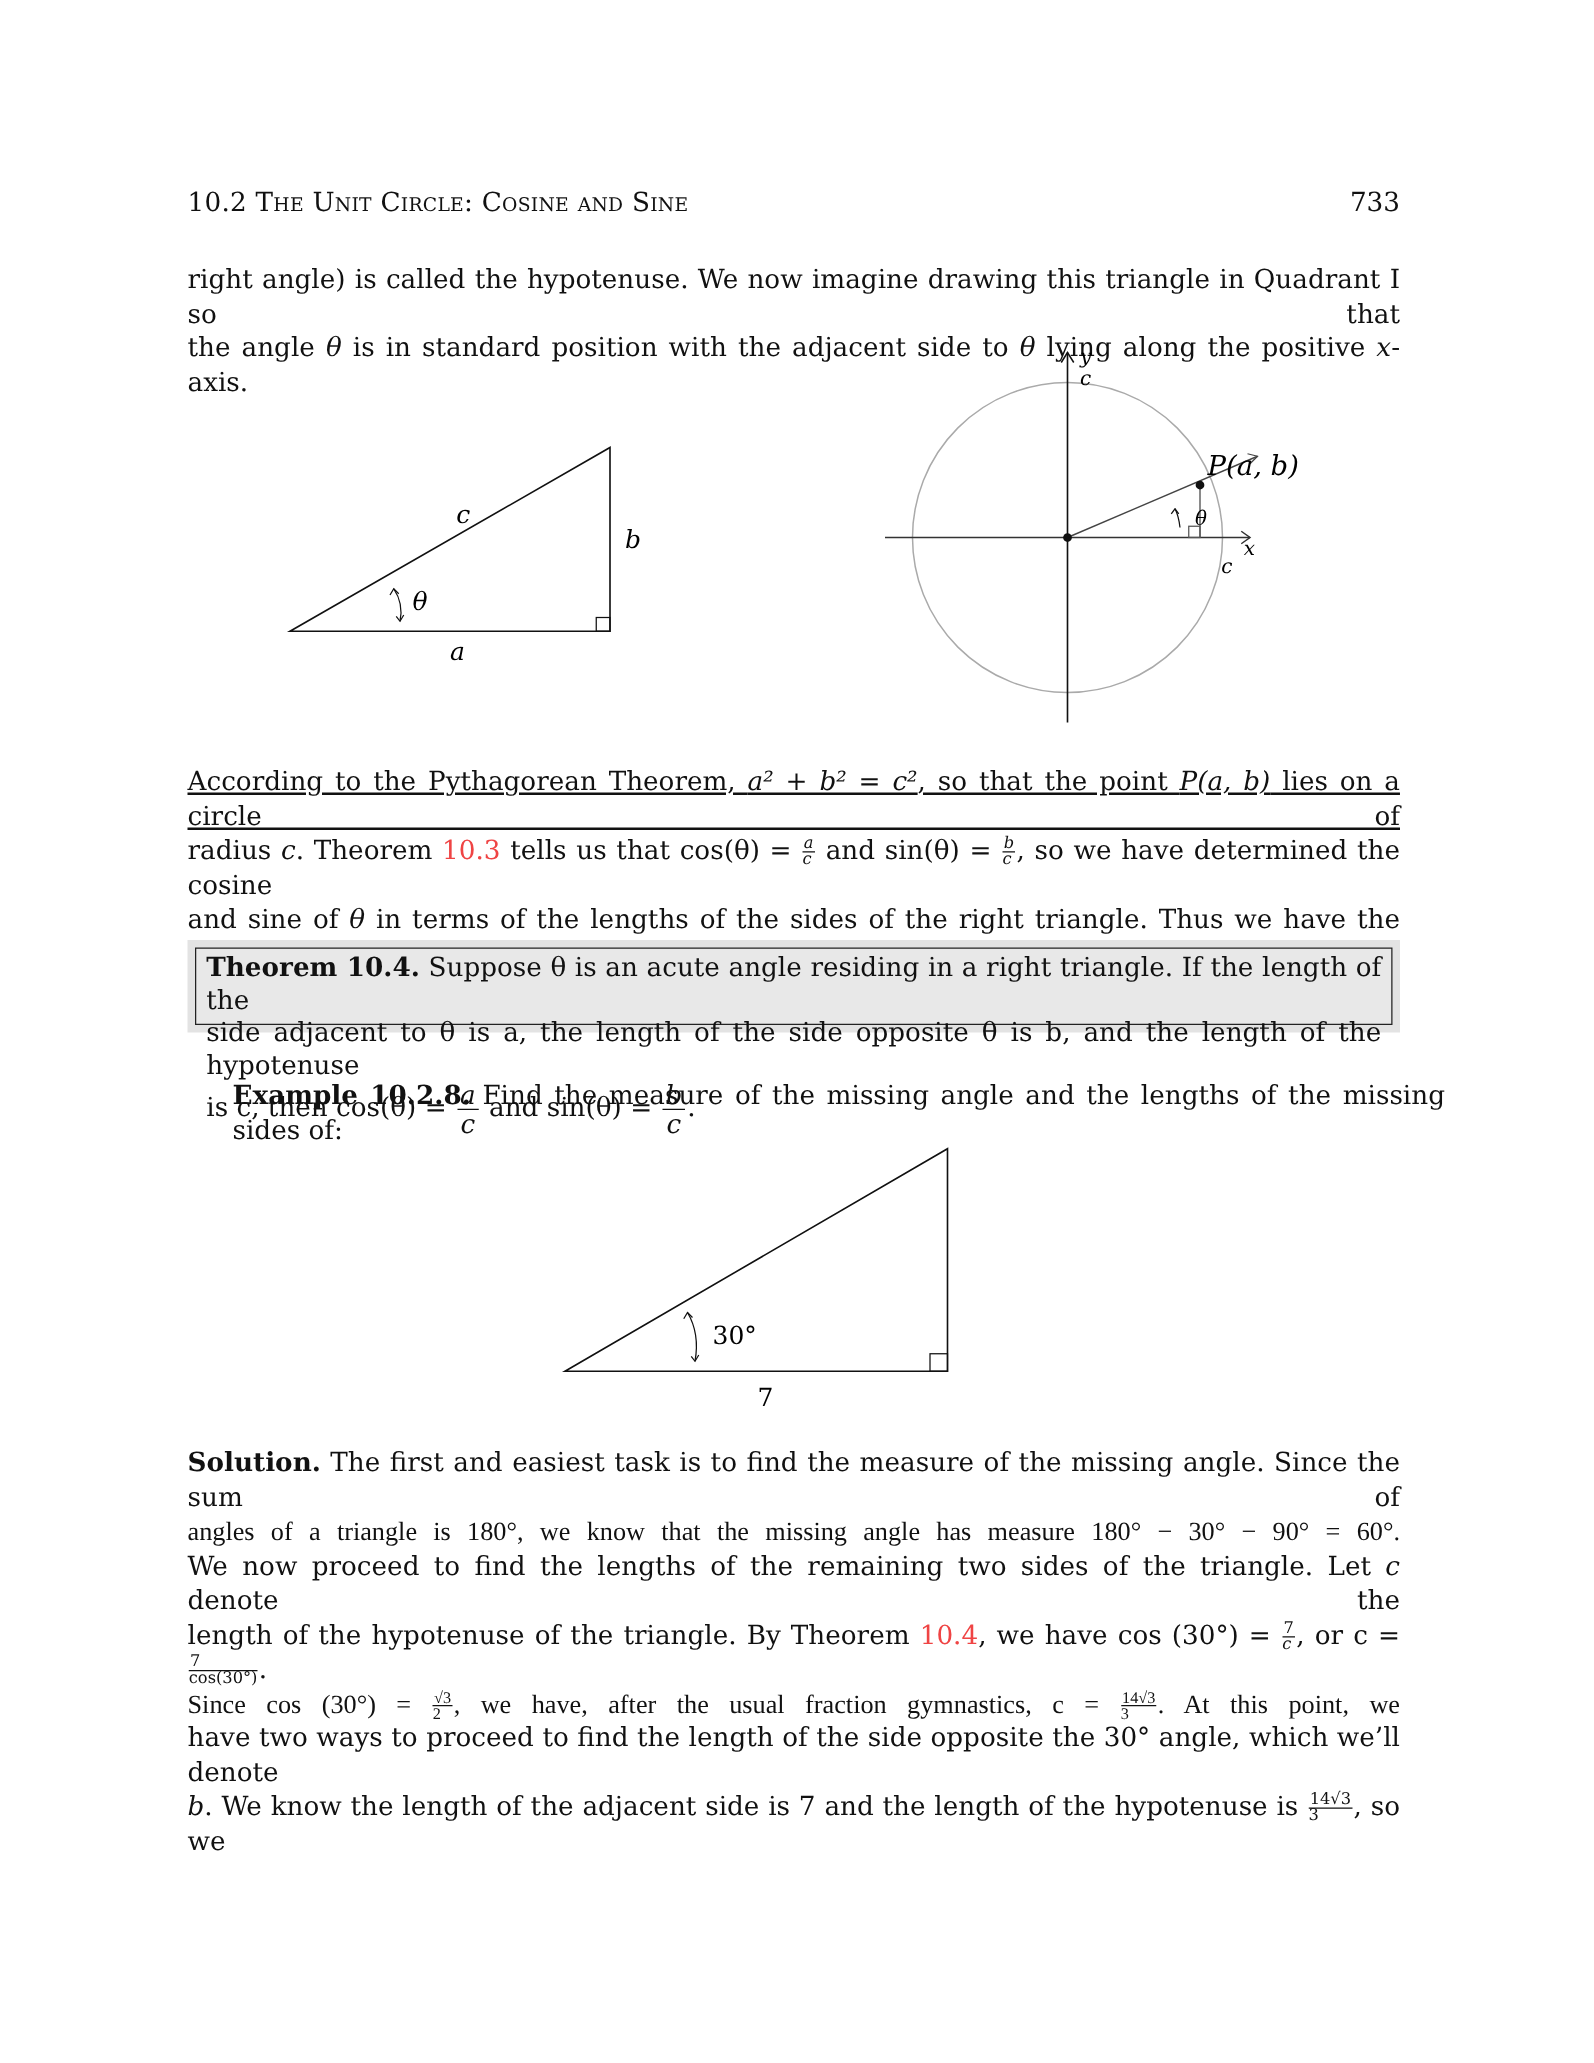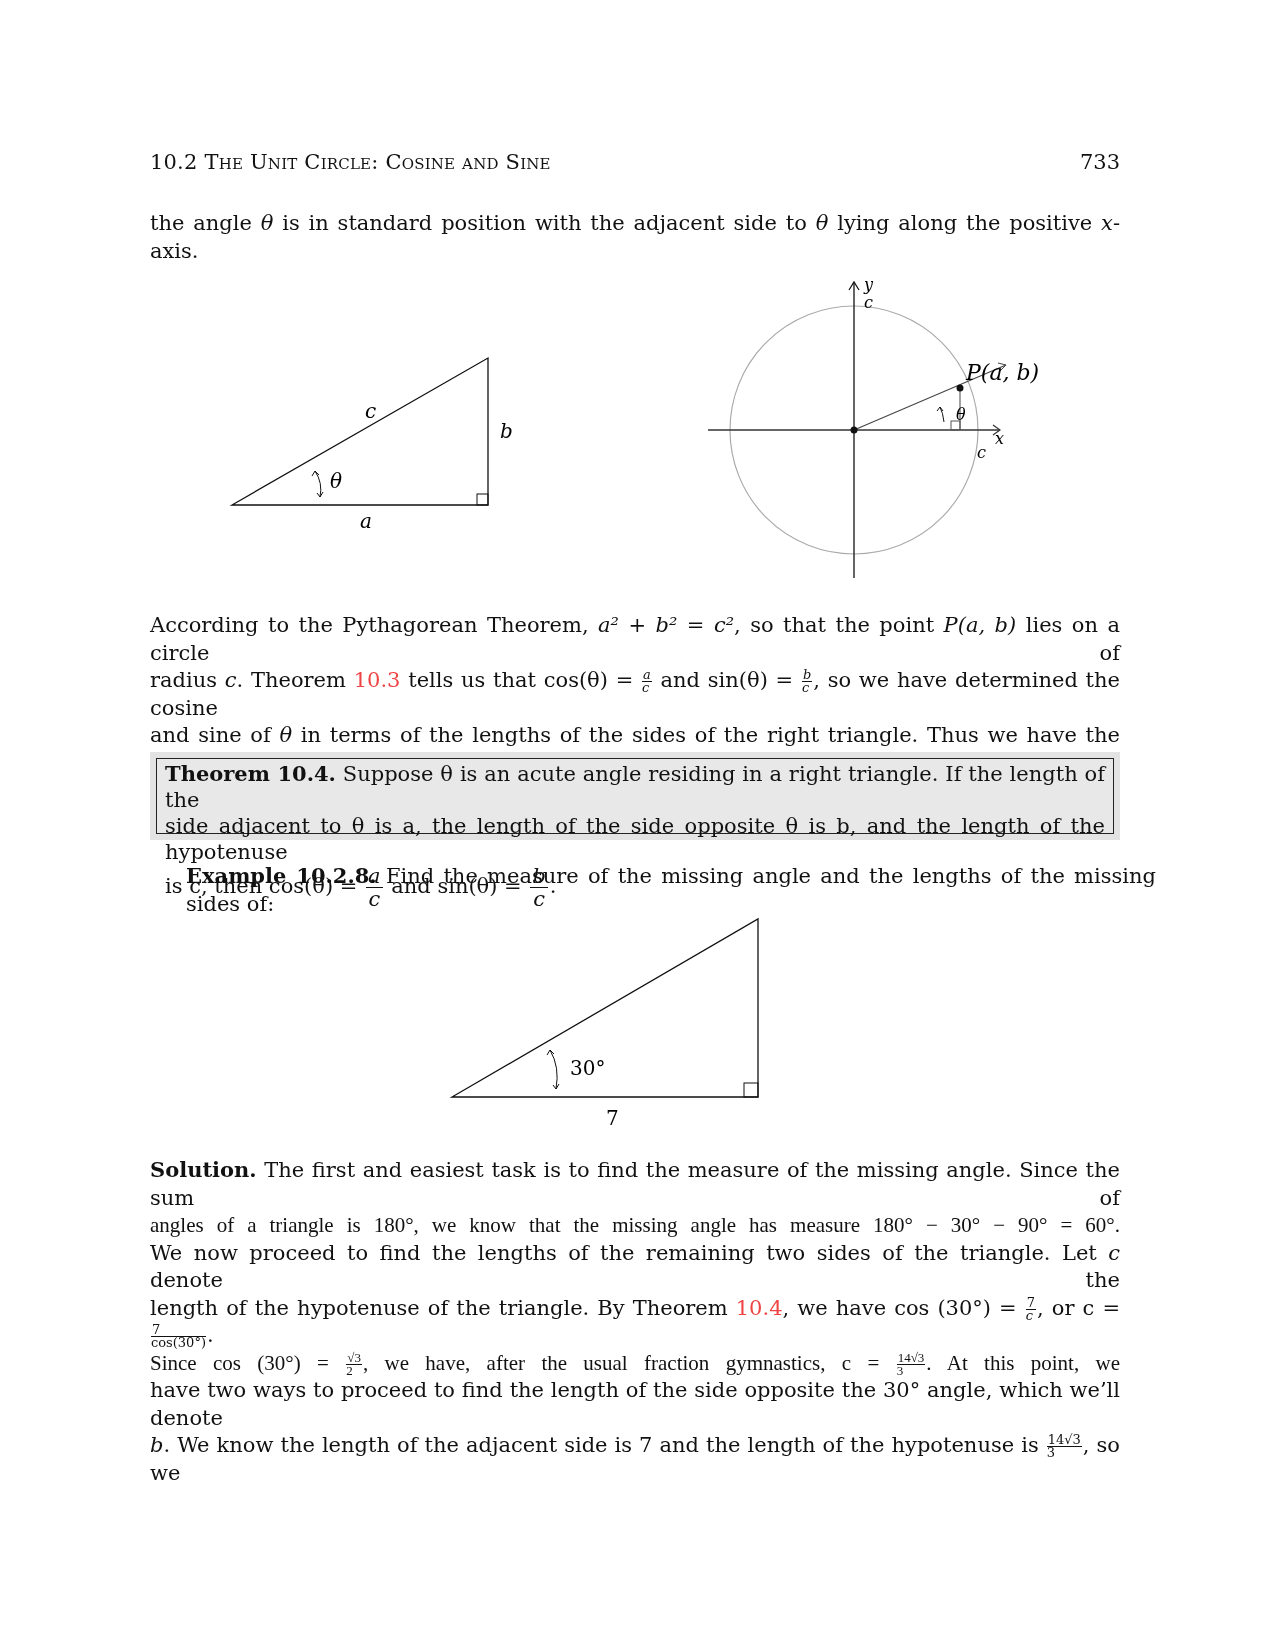--- a/index.html
+++ b/index.html
@@ -18,21 +18,21 @@
   }
   i.m { font-style: italic; }
   a.link { color: #ef4444; text-decoration: none; }
   .frac { display: inline-block; vertical-align: middle; text-align: center; font-size: 13px; line-height: 12px; margin: 0 1px; }
   .frac > span { display: block; }
   .frac .num { border-bottom: 1px solid #111; padding: 0 1px; }
   .bigfrac { display: inline-block; vertical-align: middle; text-align: center; font-size: 21px; line-height: 22px; margin: 0 2px; }
   .bigfrac > span { display: block; }
   .bigfrac .num { border-bottom: 1px solid #111; padding: 0 2px; }
   .theorem-outer {
-    position: absolute; left: 150px; top: 752px; width: 970px; height: 88px;
+    position: absolute; left: 150px; top: 752px; width: 970px; height: 74px;
     background: #e3e3e3;
   }
   .theorem-box {
     position: absolute; left: 6px; top: 6px; right: 6px; bottom: 6px;
     border: 1.5px solid #222; background: #e8e8e8;
     padding: 2px 8px; font-size: 21px; line-height: 26px; text-align: justify;
   }
   .fig { position: absolute; }
   .fig svg text { font-family: "DejaVu Serif", "Liberation Serif", serif; }
   b { font-weight: bold; }
@@ -41,20 +41,21 @@
 <body>
 
 <div class="page">
 
   <div class="header">
     <span class="title">10.2 The Unit Circle: Cosine and Sine</span>
     <span class="pnum">733</span>
   </div>
 
   <div class="para" style="top:210px;">
+    <div style="text-align-last: justify;">right angle) is called the hypotenuse. We now imagine drawing this triangle in Quadrant I so that</div>
     <div>
       <span>the angle </span><i class="m">θ</i><span> is in standard position with the adjacent side to </span><i class="m">θ</i><span> lying along the positive </span><i class="m">x</i><span>-axis.</span>
     </div>
   </div>
 
   <div class="fig" style="left:220px; top:340px;">
     <svg width="320" height="200" viewBox="0 0 320 200">
       <polygon points="12,165 268,165 268,18" fill="none" stroke="#111" stroke-width="1.3"></polygon>
       <rect x="257" y="154" width="11" height="11" fill="none" stroke="#111" stroke-width="1"></rect>
       <path d="M95,131 Q103,143 100,157" fill="none" stroke="#111" stroke-width="1"></path>
@@ -84,21 +85,21 @@
       <text x="256" y="150" font-size="16" font-style="italic">θ</text>
       <text x="164" y="20" font-size="16" font-style="italic">y</text>
       <text x="164" y="38" font-size="16" font-style="italic">c</text>
       <text x="295" y="174" font-size="16" font-style="italic">x</text>
       <text x="277" y="188" font-size="16" font-style="italic">c</text>
       <text x="266" y="110" font-size="22" font-style="italic">P(a, b)</text>
     </svg>
   </div>
 
   <div class="para" style="top:612px;">
-    <div style="text-align-last: justify;">
+    <div style="text-align-last: justify; text-decoration: underline;">
       <span>According to the Pythagorean Theorem, </span><i class="m">a² + b² = c²</i><span>, so that the point </span><i class="m">P(a, b)</i><span> lies on a circle of</span>
     </div>
     <div style="text-align-last: justify;">
       <span>radius </span><i class="m">c</i><span>. Theorem </span><a class="link">10.3</a><span> tells us that cos(θ) = </span><span class="frac"><span class="num"><i>a</i></span><span><i>c</i></span></span><span> and sin(θ) = </span><span class="frac"><span class="num"><i>b</i></span><span><i>c</i></span></span><span>, so we have determined the cosine</span>
     </div>
     <div style="text-align-last: justify;">
       <span>and sine of </span><i class="m">θ</i><span> in terms of the lengths of the sides of the right triangle. Thus we have the following</span>
     </div>
     <div>theorem.</div>
   </div>

